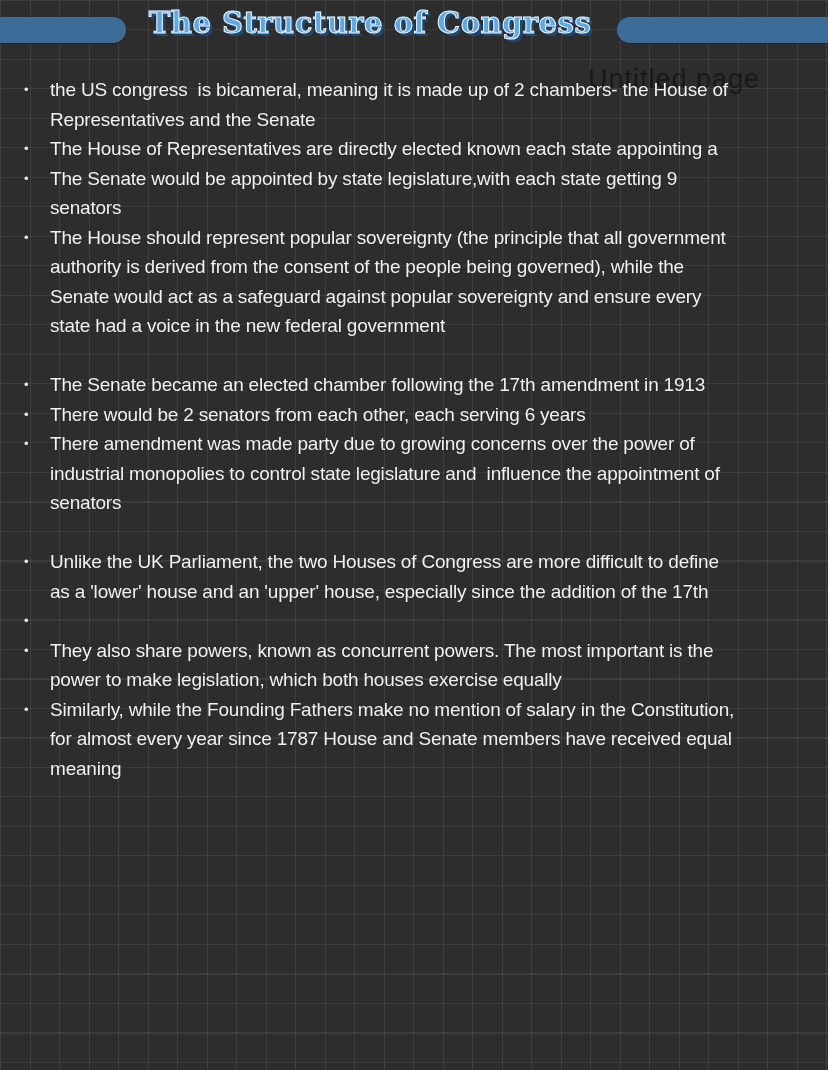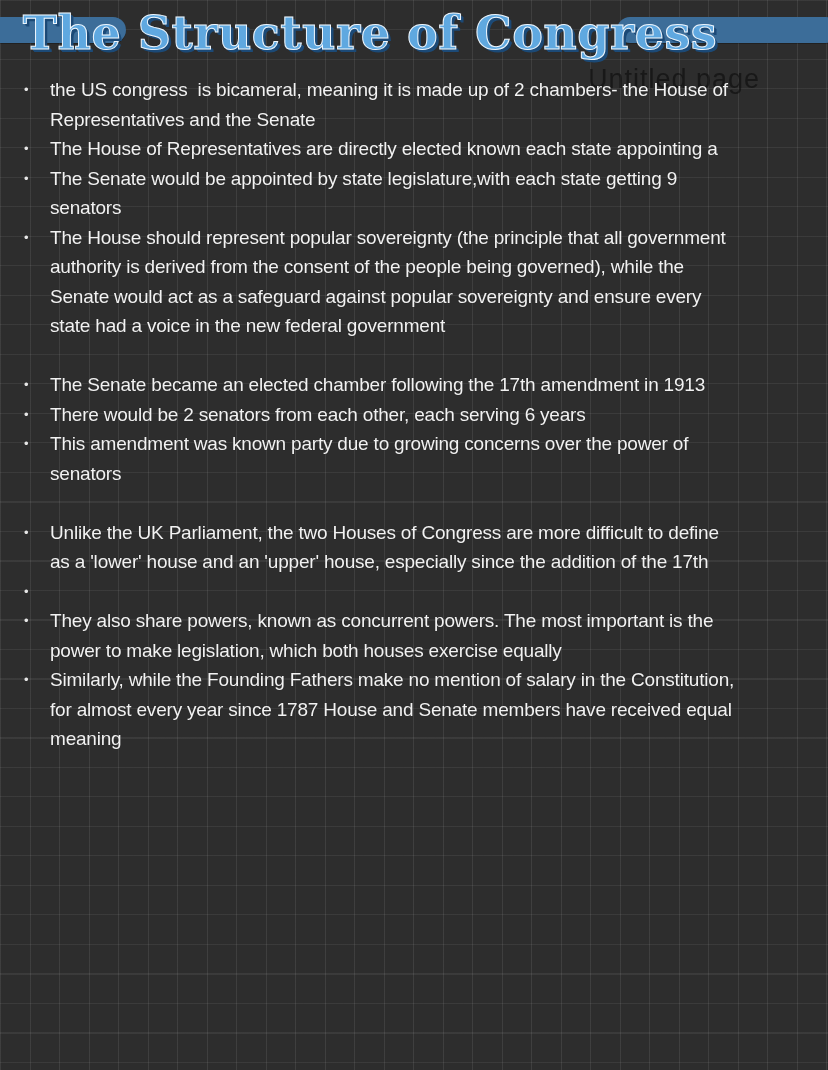--- a/index.html
+++ b/index.html
@@ -21,21 +21,21 @@
     background:#3c6d99; border-radius:13px;
     box-shadow:0 1px 0 rgba(0,0,0,0.25);
   }
   .bar-left  { left:-16px; width:142px; }
   .bar-right { left:617px; width:222px; }
   .page-title {
     position:absolute; left:370px; top:6px; transform:translateX(-50%);
     white-space:nowrap;
     font-family:"DejaVu Serif", serif;
     font-weight:bold;
-    font-size:46px;
+    font-size:29px;
     letter-spacing:0.5px;
     color:#5fa8e0;
     -webkit-text-stroke:1px #eef6fd;
     text-shadow:2px 2px 0 #1c4a77, 3px 3px 0 #1c4a77;
   }
 
   
   .watermark {
     position:absolute; left:588px; top:64px; z-index:1;
     font-size:27px; letter-spacing:1px;
@@ -115,21 +115,22 @@
       </div>
       <div class="bullet">
         <span class="marker">•</span>
         <div class="bullet-text">
           <div class="line">There would be 2 senators from each other, each serving 6 years</div>
         </div>
       </div>
       <div class="bullet">
         <span class="marker">•</span>
         <div class="bullet-text">
-          <div class="line">This amendment was known party due to growing concerns over the power of</div>
+          <div class="line">There amendment was made party due to growing concerns over the power of</div>
+          <div class="line">industrial monopolies to control state legislature and  influence the appointment of</div>
           <div class="line">senators</div>
         </div>
       </div>
     </div>
     <div class="group">
       <div class="bullet">
         <span class="marker">•</span>
         <div class="bullet-text">
           <div class="line">Unlike the UK Parliament, the two Houses of Congress are more difficult to define</div>
           <div class="line">as a 'lower' house and an 'upper' house, especially since the addition of the 17th</div>

